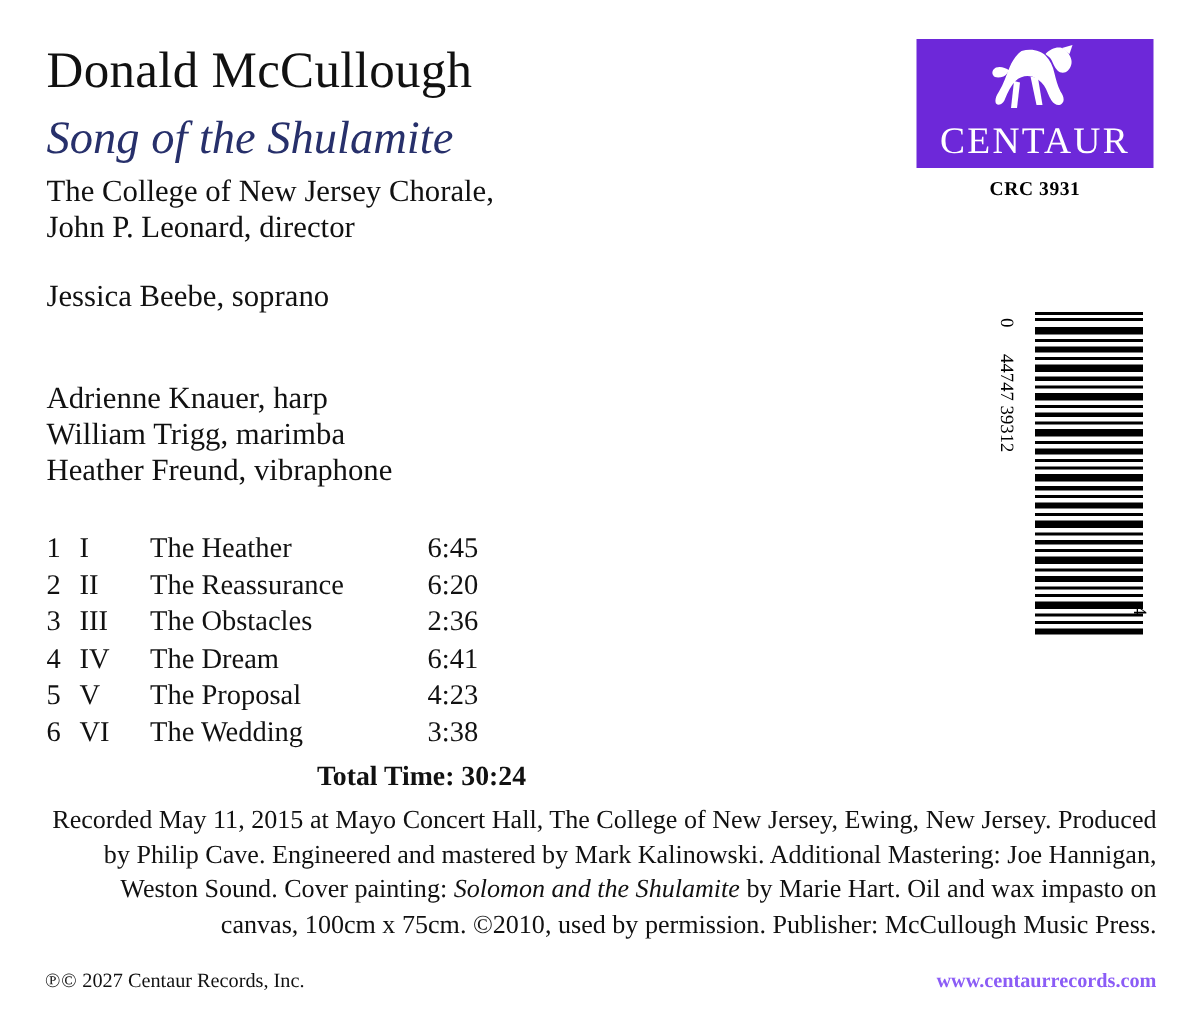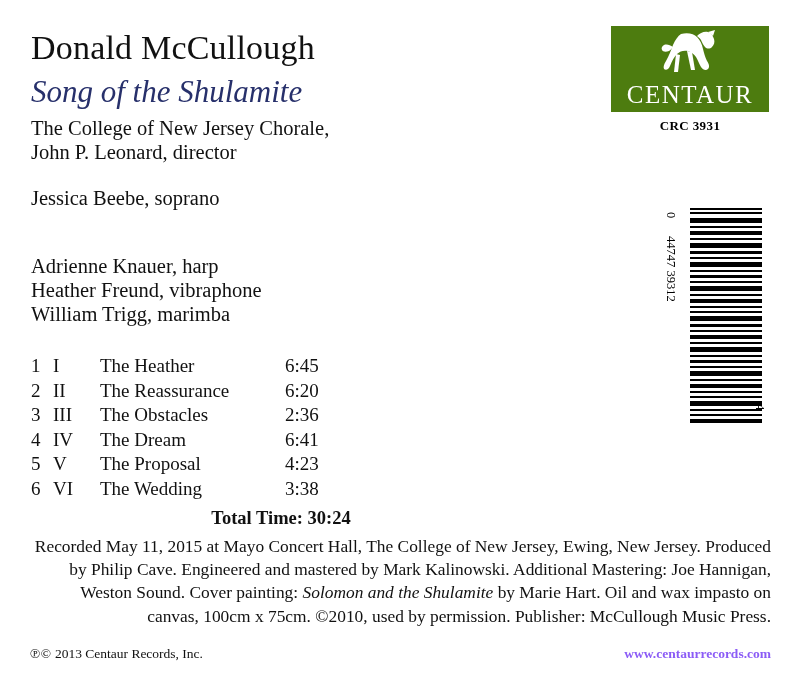--- a/index.html
+++ b/index.html
@@ -72,21 +72,21 @@
     white-space: nowrap;
   }
 
   
   .logo-box {
     position: absolute;
     left: 611px;
     top: 26px;
     width: 158px;
     height: 86px;
-    background: #4d7c0f;
+    background: #6d28d9;
     display: flex;
     align-items: flex-end;
     justify-content: center;
   }
   .logo-word {
     font-size: 25px;
     letter-spacing: 1.5px;
     color: #ffffff;
     font-family: "Liberation Serif", serif;
     padding-bottom: 3px;
@@ -228,22 +228,22 @@
 
   <div class="composer">Donald McCullough</div>
   <div class="work-title">Song of the Shulamite</div>
   <div class="ensemble">
     <div>The College of New Jersey Chorale,</div>
     <div>John P. Leonard, director</div>
   </div>
   <div class="soloist">Jessica Beebe, soprano</div>
   <div class="instrumentalists">
     <div>Adrienne Knauer, harp</div>
+    <div>William Trigg, marimba</div>
     <div>Heather Freund, vibraphone</div>
-    <div>William Trigg, marimba</div>
   </div>
 
   <div class="logo-box">
     <span class="logo-word">CENTAUR</span>
   </div>
   <svg class="logo-horse" viewBox="0 0 58 46">
     <g fill="#ffffff">
       <path d="M20 4 C17 6 14 10 12 15 C10 20 8 26 5 31 C3 34 2 37 3 39 C5 41 8 39 9 36 C11 31 13 27 16 24
                C19 21 23 20 27 21 C30 22 33 24 35 27 C37 30 38 34 40 37 C42 40 45 41 47 39 C49 37 48 34 46 31
                C44 27 43 23 42 19 C41 14 39 10 36 7 C33 4 27 2 20 4 Z"></path>
@@ -339,16 +339,16 @@
       <span class="tr-mvt">VI</span>
       <span class="tr-title">The Wedding</span>
       <span class="tr-time">3:38</span>
     </div>
   </div>
 
   <div class="total-time">Total Time:  30:24</div>
 
   <div class="notes"><span>Recorded May 11, 2015 at Mayo Concert Hall, The College of New Jersey, Ewing, New Jersey. Produced by Philip Cave.  Engineered and mastered by Mark Kalinowski.  Additional Mastering: Joe Hannigan, Weston Sound.  Cover painting:  </span><i>Solomon and the Shulamite</i><span> by Marie Hart.  Oil and wax impasto on canvas, 100cm x 75cm. ©2010, used by permission.  Publisher: McCullough Music Press.</span></div>
 
-  <div class="copyright"><span class="marks">℗©</span> <span>2013 Centaur Records, Inc.</span></div>
+  <div class="copyright"><span class="marks">℗©</span> <span>2027 Centaur Records, Inc.</span></div>
   <div class="website">www.centaurrecords.com</div>
 
 </div>
 
 </body></html>

